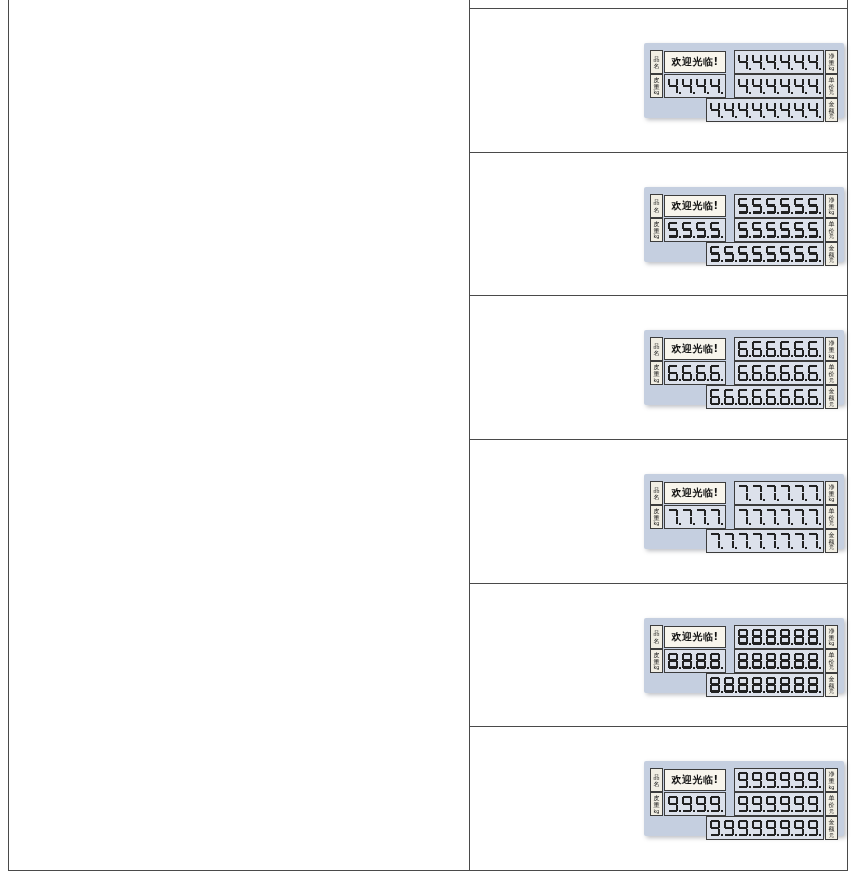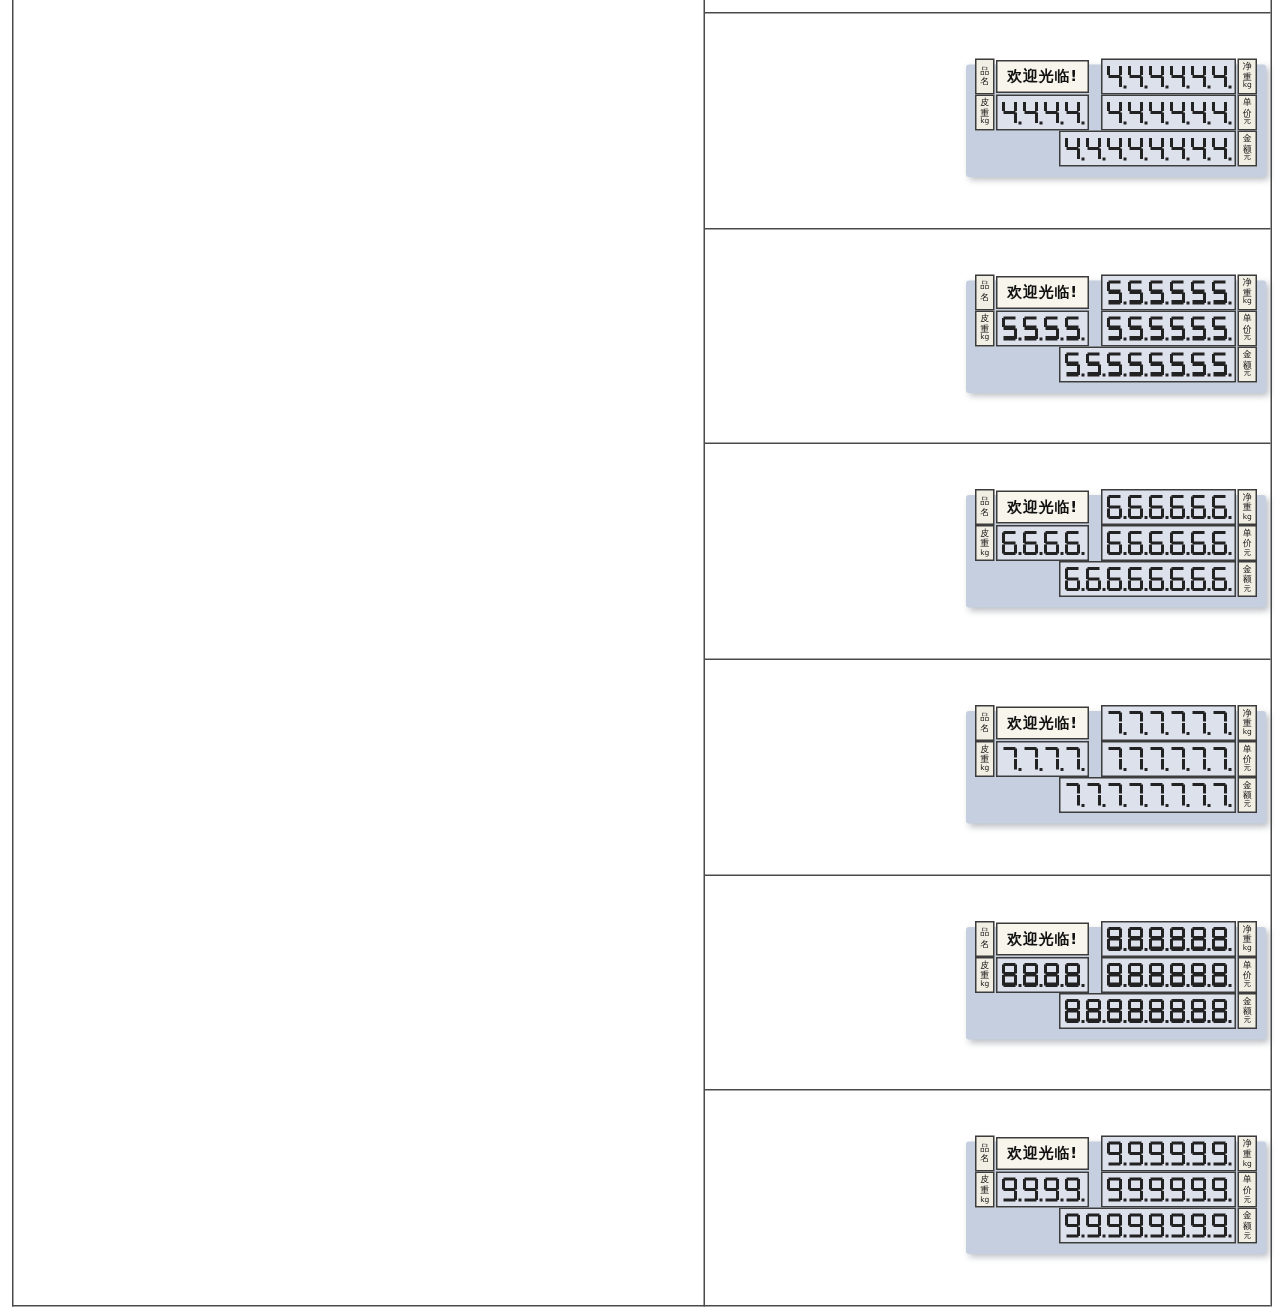--- a/index.html
+++ b/index.html
@@ -27,21 +27,21 @@
   .display-row{
     flex:1;border-bottom:1px solid #4a4a4a;
     display:flex;align-items:center;justify-content:flex-end;
     box-sizing:border-box;
   }
   
   .panel{
     width:200px;height:75px;margin-right:3px;
     background:#c5cfe0;
     box-shadow:2px 2px 4px rgba(70,75,90,0.35);
-    display:flex;flex-direction:column;justify-content:flex-end;
+    display:flex;flex-direction:column;justify-content:space-between;
     padding:7px 6px;box-sizing:border-box;border-radius:2px;
   }
   .panel-row{display:flex;justify-content:space-between;align-items:center;}
   .panel-row.amount-row{justify-content:flex-end;}
   .group{display:flex;align-items:center;gap:1px;}
   .label-box{
     width:13px;min-height:24px;background:#f1eee3;border:1px solid #3c3c3c;
     display:flex;flex-direction:column;align-items:center;justify-content:center;
     box-sizing:border-box;padding:1px 0;flex:none;
   }

